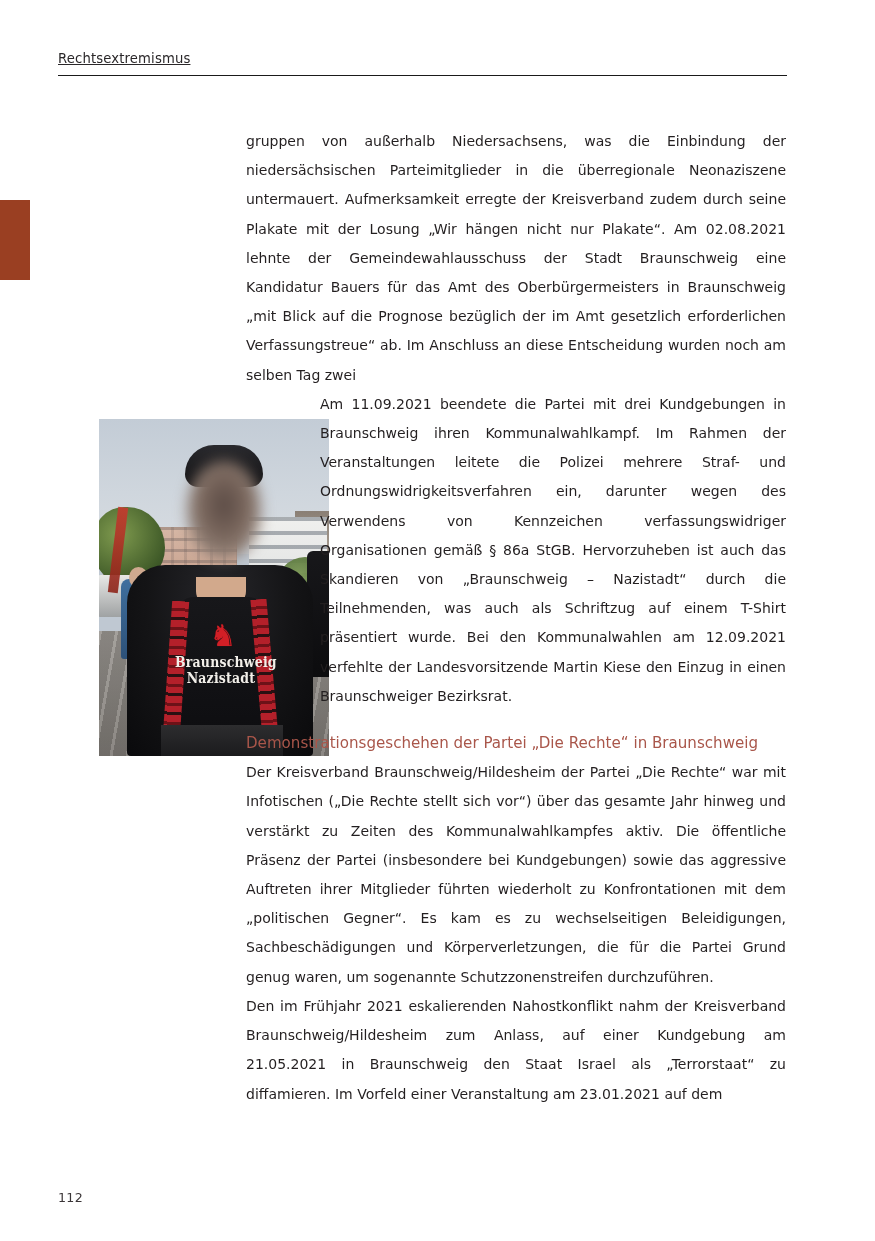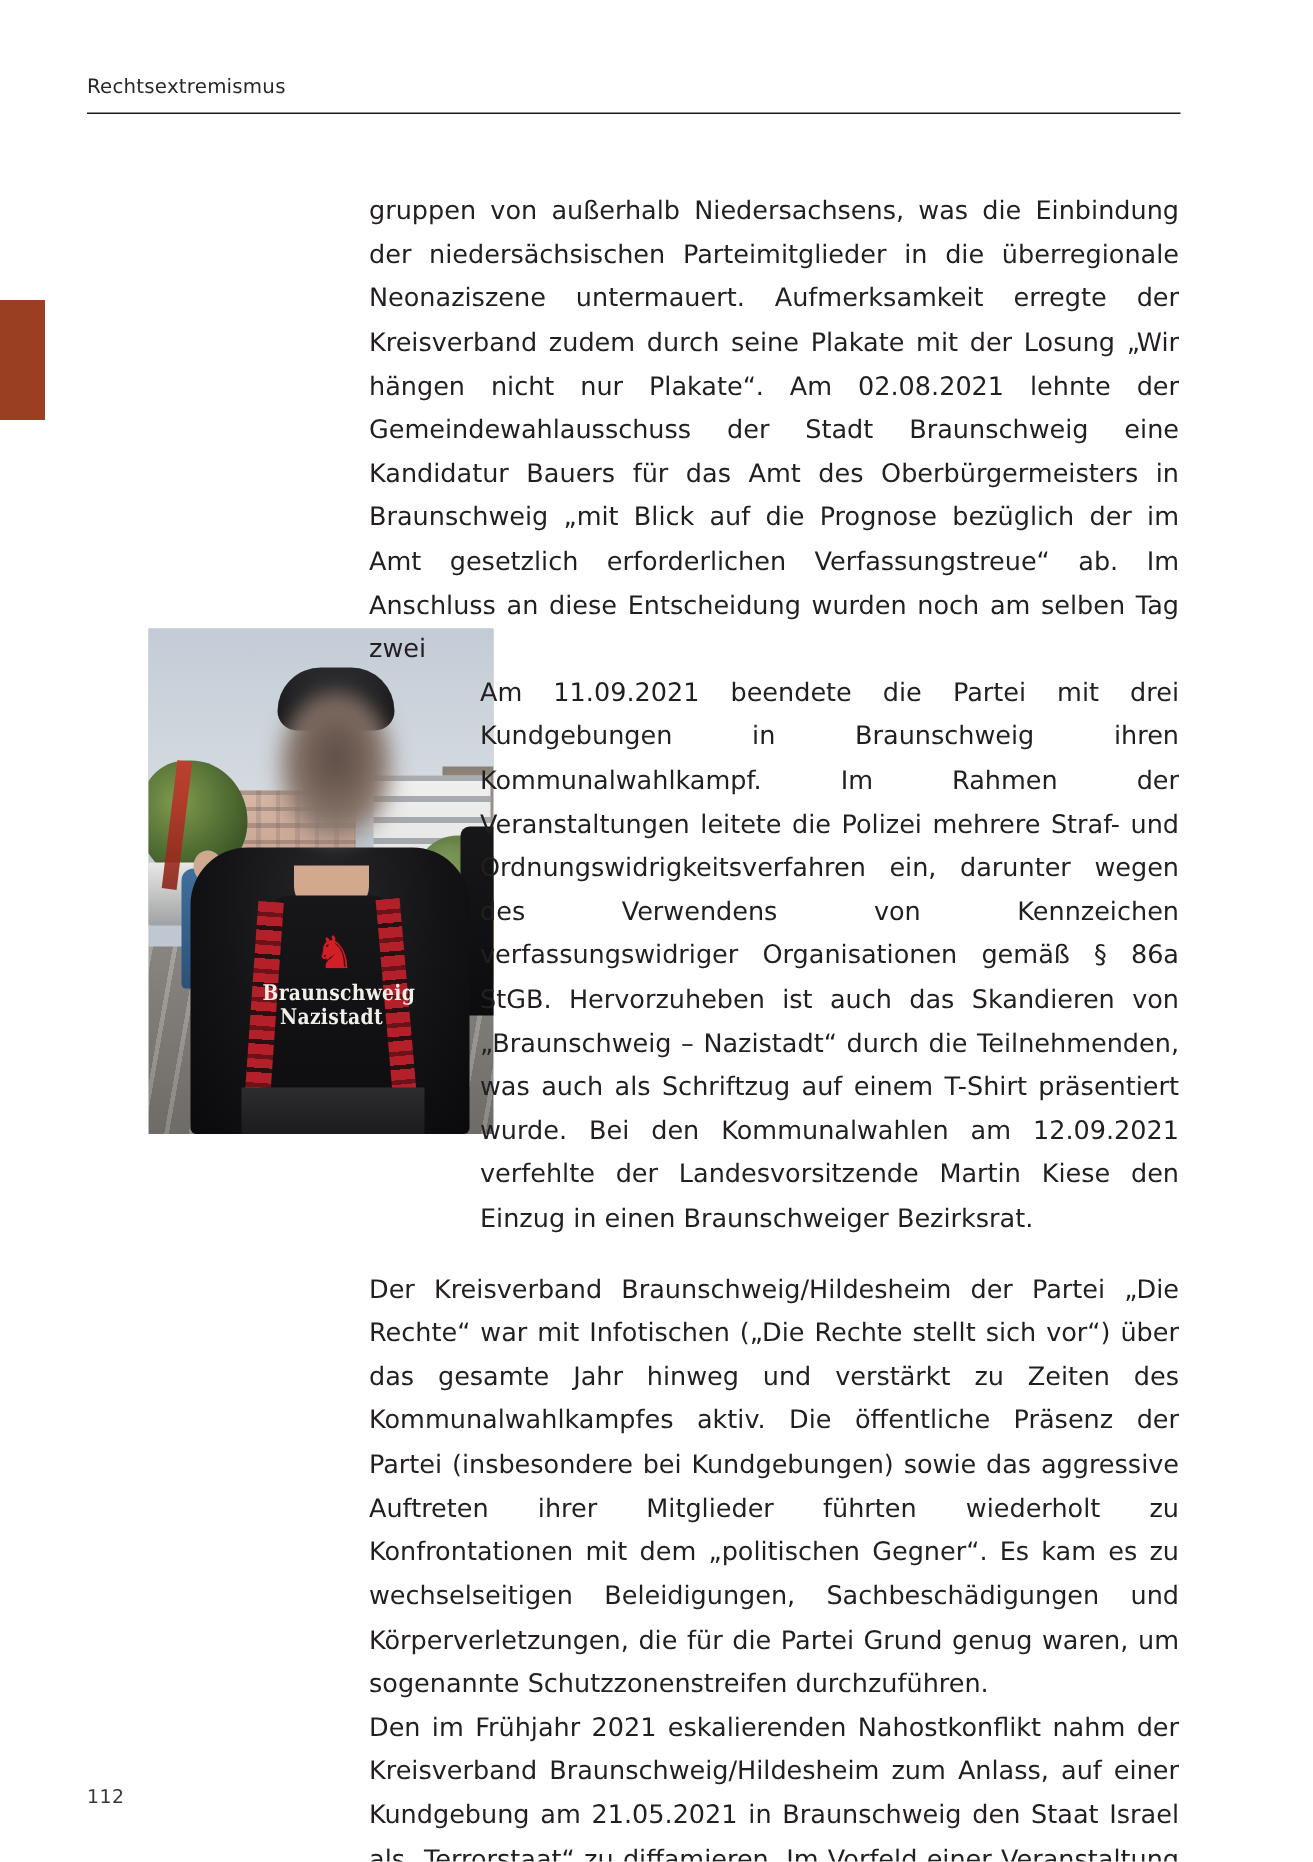--- a/index.html
+++ b/index.html
@@ -23,20 +23,21 @@
     left: 58px;
     top: 52px;
     width: 729px;
   }
   #running-head .rh-text {
     font-size: 13.2px;
     letter-spacing: 0.15px;
     color: #2a2729;
     line-height: 1.1;
     white-space: nowrap;
+    text-decoration: underline;
   }
   #running-head .rh-rule {
     margin-top: 8px;
     height: 1.6px;
     background: #1a1a1a;
     width: 100%;
   }
 
   
   #chapter-tab {
@@ -193,21 +194,21 @@
   }
 
   
   #body-column {
     position: absolute;
     left: 246px;
     top: 127px;
     width: 540px;
   }
   .para {
-    font-size: 17px;
+    font-size: 14px;
     line-height: 29.2px;
     text-align: justify;
     text-justify: inter-word;
     margin: 0;
     color: #231f20;
     hyphens: manual;
   }
   #para-one { width: 540px; }
   .indent-block { padding-left: 74px; }
   .section-heading {
@@ -267,17 +268,18 @@
   </div>
   <div class="subject-trousers"></div>
   <div class="subject-cap"></div>
   <div class="subject-head"></div>
 </figure>
 
 <main id="body-column">
   <p class="para" id="para-one">gruppen von außerhalb Niedersachsens, was die Einbindung der niedersächsischen Parteimitglieder in die überregionale Neonaziszene untermauert. Aufmerksamkeit erregte der Kreisverband zudem durch seine Plakate mit der Losung „Wir hängen nicht nur Plakate“. Am 02.08.2021 lehnte der Gemeindewahlausschuss der Stadt Braunschweig eine Kandidatur Bauers für das Amt des Oberbürgermeisters in Braunschweig „mit Blick auf die Prognose bezüglich der im Amt gesetzlich erforderlichen Verfassungstreue“ ab. Im Anschluss an diese Entscheidung wurden noch am selben Tag zwei</p>
   <p class="para indent-block">Am 11.09.2021 beendete die Partei mit drei Kundgebungen in Braunschweig ihren Kommunalwahlkampf. Im Rahmen der Veranstaltungen leitete die Polizei mehrere Straf- und Ordnungswidrigkeitsverfahren ein, darunter wegen des Verwendens von Kennzeichen verfassungswidriger Organisationen gemäß § 86a StGB. Hervorzuheben ist auch das Skandieren von „Braunschweig – Nazistadt“ durch die Teilnehmenden, was auch als Schriftzug auf einem T-Shirt präsentiert wurde. Bei den Kommunalwahlen am 12.09.2021 verfehlte der Landesvorsitzende Martin Kiese den Einzug in einen Braunschweiger Bezirksrat.</p>
   <div class="para-gap"></div>
+  <h2 class="section-heading">Demonstrationsgeschehen der Partei „Die Rechte“ in Braunschweig</h2>
   <p class="para">Der Kreisverband Braunschweig/Hildesheim der Partei „Die Rechte“ war mit Infotischen („Die Rechte stellt sich vor“) über das gesamte Jahr hinweg und verstärkt zu Zeiten des Kommunalwahlkampfes aktiv. Die öffentliche Präsenz der Partei (insbesondere bei Kundgebungen) sowie das aggressive Auftreten ihrer Mitglieder führten wiederholt zu Konfrontationen mit dem „politischen Gegner“. Es kam es zu wechselseitigen Beleidigungen, Sachbeschädigungen und Körperverletzungen, die für die Partei Grund genug waren, um sogenannte Schutzzonenstreifen durchzuführen.</p>
   <p class="para">Den im Frühjahr 2021 eskalierenden Nahostkonflikt nahm der Kreisverband Braunschweig/Hildesheim zum Anlass, auf einer Kundgebung am 21.05.2021 in Braunschweig den Staat Israel als „Terrorstaat“ zu diffamieren. Im Vorfeld einer Veranstaltung am 23.01.2021 auf dem</p>
 </main>
 
 <div id="folio">112</div>
 
 </body></html>

